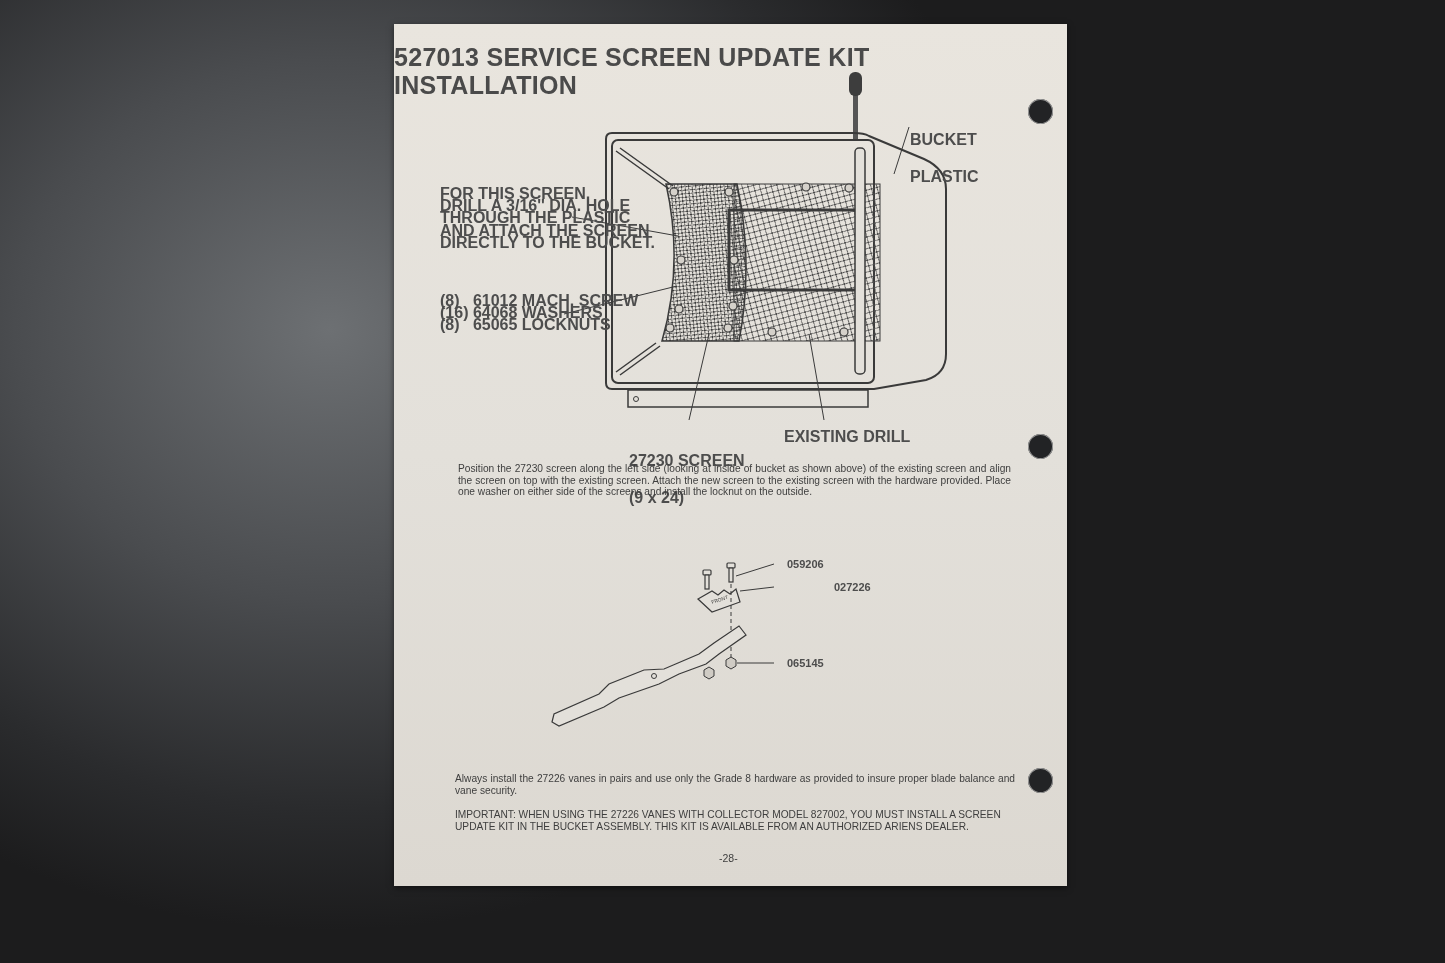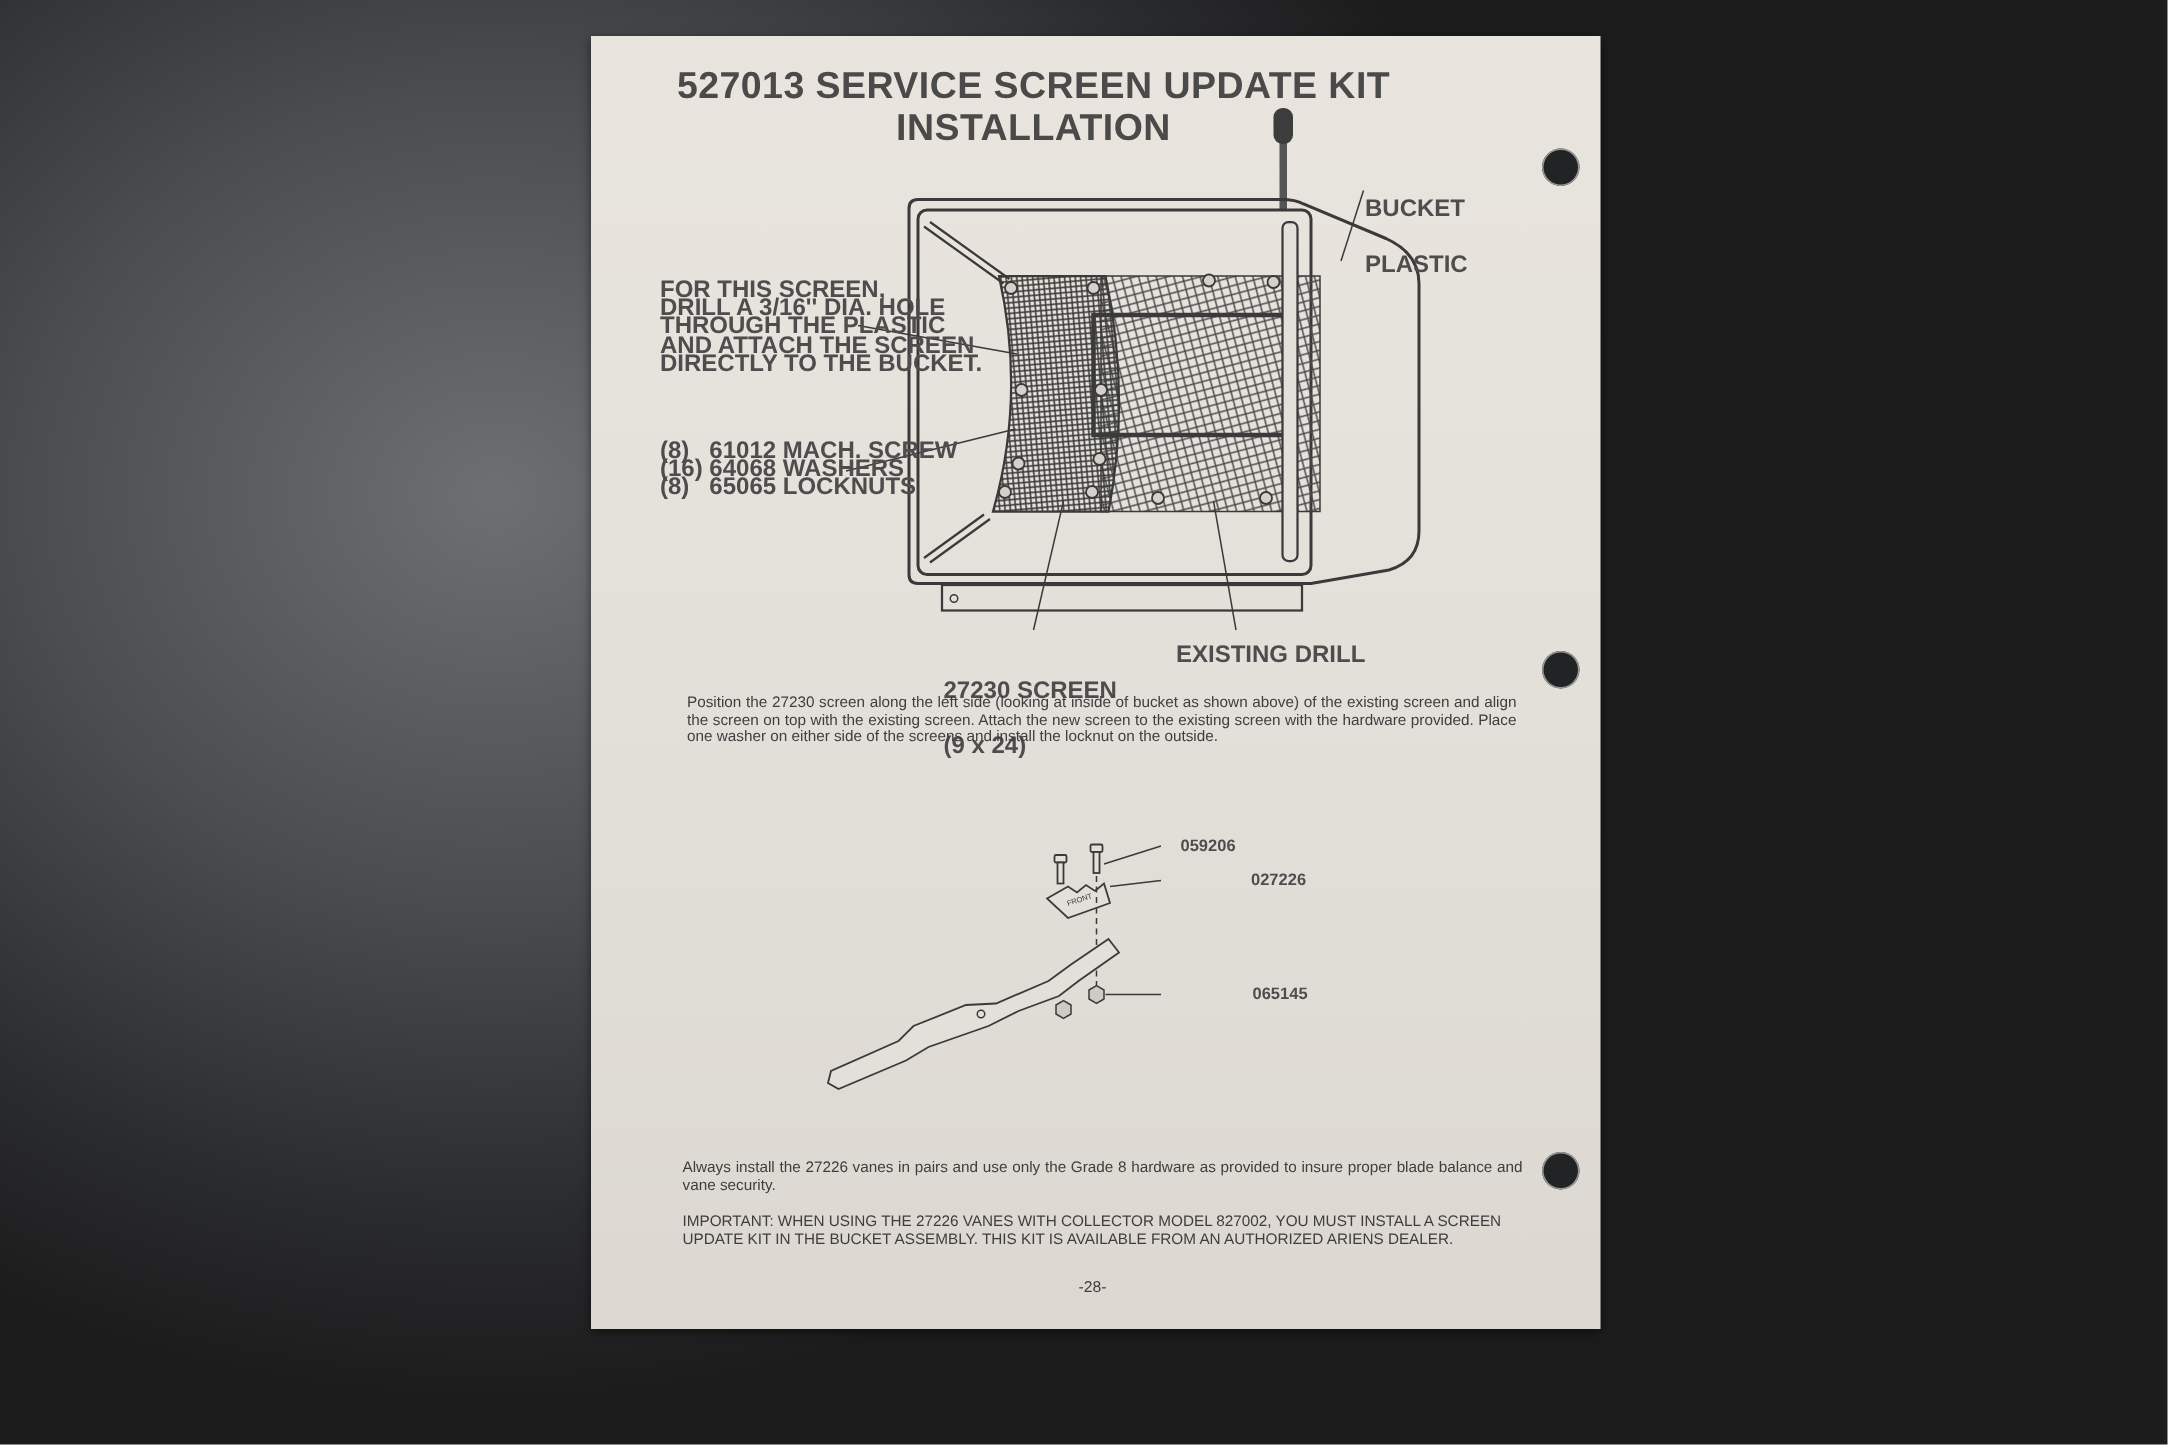--- a/index.html
+++ b/index.html
@@ -8,21 +8,21 @@
       background: radial-gradient(ellipse 700px 600px at 330px 330px, #6d7073 0%, #4a4c4f 45%, #2a2b2d 80%, #1c1c1d 100%);
       font-family: "Liberation Sans", sans-serif;
     }
     .page {
       position: absolute; left: 394px; top: 24px; width: 673px; height: 862px;
       background: linear-gradient(180deg, #e9e5de 0%, #e3e0da 50%, #dcd8d1 100%);
       box-shadow: 0 2px 6px rgba(0,0,0,0.5);
       color: #3a3a3a;
     }
     .title {
-      position: absolute; left: 0; width: 590px; text-align: center;
+      position: absolute; left: 0; width: 590px; 
       font-weight: bold; color: #4a4a4a; font-size: 25px; letter-spacing: 0.3px;
     }
     .t1 { top: 19px; line-height: 28px; }
     .t2 { top: 495px; font-size: 25px; left: 0; width: 590px; }
     .label {
       position: absolute; font-weight: bold; color: #4d4d4d; font-size: 16px;
       line-height: 12.2px; white-space: pre;
     }
     .para {
       position: absolute; left: 61px; width: 560px; font-size: 10.2px; line-height: 11.6px;
@@ -139,21 +139,21 @@
     <polygon points="332,636 337,633 342,636 342,642 337,645 332,642" fill="#cfcbc4" stroke="#3a3a3a"></polygon>
     <polygon points="310,646 315,643 320,646 320,652 315,655 310,652" fill="#cfcbc4" stroke="#3a3a3a"></polygon>
 
     <line x1="342" y1="552" x2="380" y2="540" stroke="#3a3a3a" stroke-width="1"></line>
     <line x1="346" y1="567" x2="380" y2="563" stroke="#3a3a3a" stroke-width="1"></line>
     <line x1="343" y1="639" x2="380" y2="639" stroke="#3a3a3a" stroke-width="1"></line>
   </svg>
 
   <div class="label" style="left:393px; top:534px; font-size:11px;">059206</div>
   <div class="label" style="left:393px; top:557px; font-size:11px;padding-left:47px;">027226</div>
-  <div class="label" style="left:393px; top:633px; font-size:11px;margin-left:48px;">065145</div>
+  <div class="label" style="left:393px; top:633px; font-size:11px;">065145</div>
 
   <div class="para" style="top:749px;">Always install the 27226 vanes in pairs and use only the Grade 8 hardware as provided to insure proper blade balance and vane security.</div>
   <div class="para" style="top:785px; text-align:left;">IMPORTANT: WHEN USING THE 27226 VANES WITH COLLECTOR MODEL 827002, YOU MUST INSTALL A SCREEN UPDATE KIT IN THE BUCKET ASSEMBLY. THIS KIT IS AVAILABLE FROM AN AUTHORIZED ARIENS DEALER.</div>
 
   <div class="page-num">-28-</div>
 
   <div class="hole" style="left:634px; top:75px;"></div>
   <div class="hole" style="left:634px; top:410px;"></div>
   <div class="hole" style="left:634px; top:744px;"></div>
 </div>

